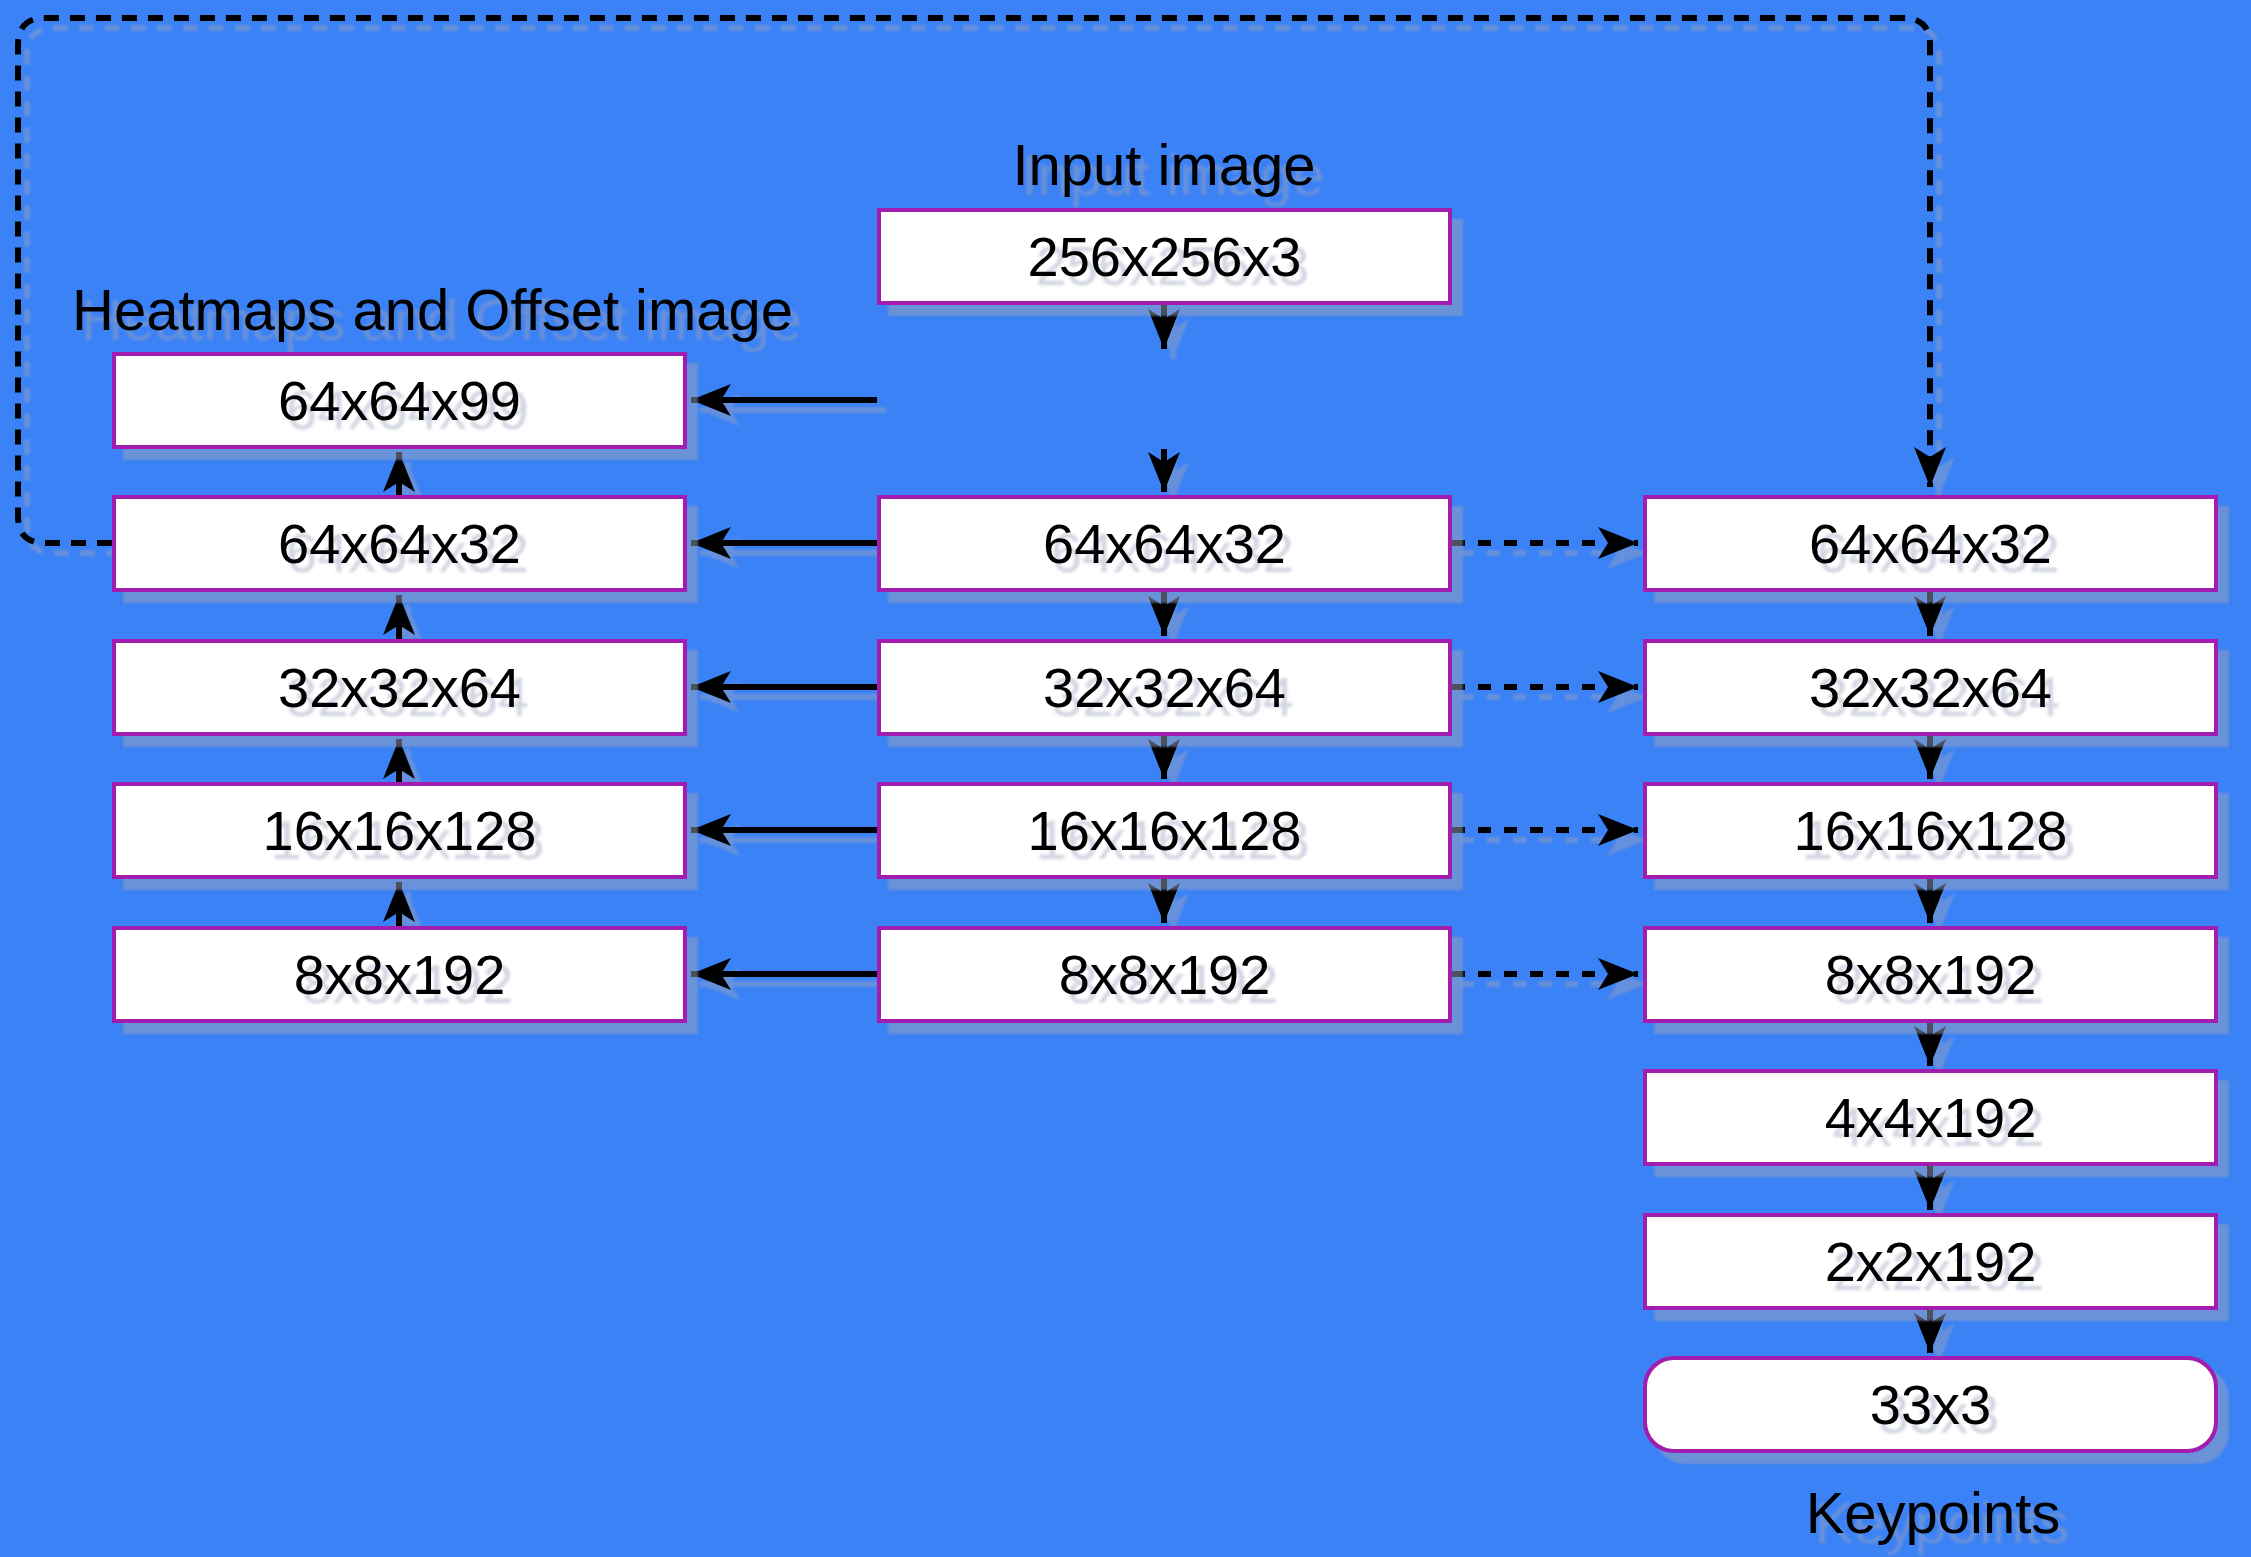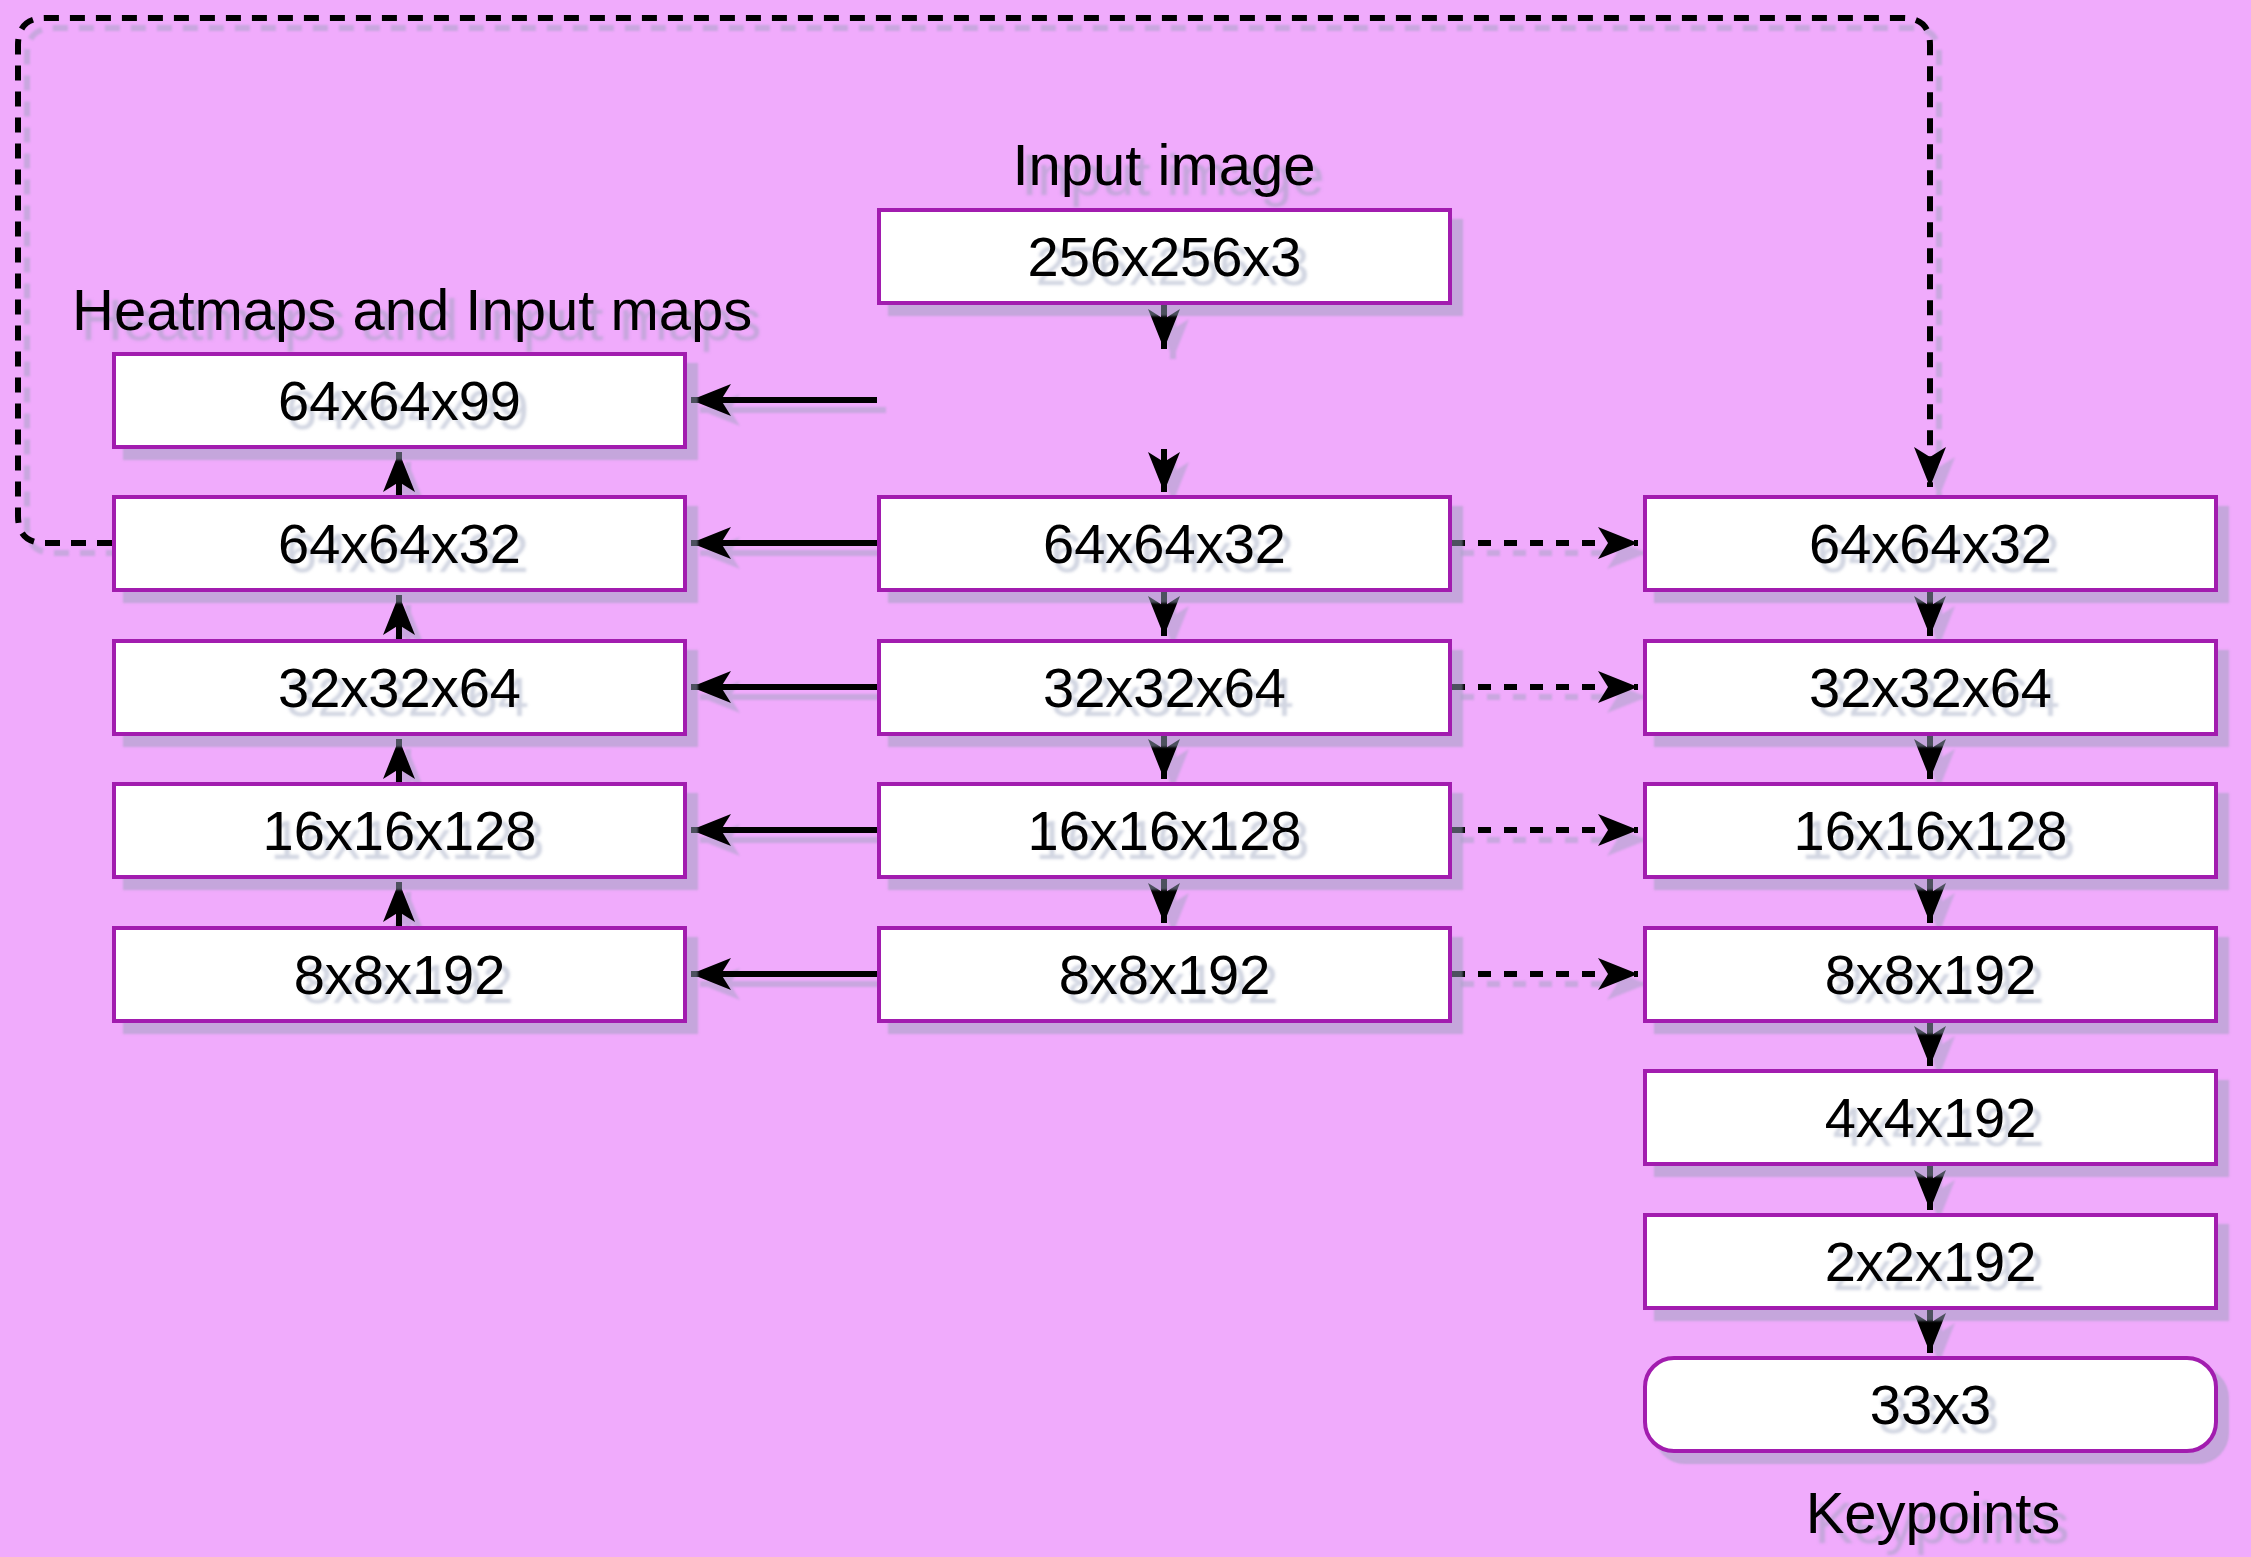--- a/index.html
+++ b/index.html
@@ -1,17 +1,17 @@
 <!DOCTYPE html>
 <html><head>
 <meta charset="utf-8">
 <style>
   html,body{margin:0;padding:0;background:#ffffff;}
   .canvas{
-    position:relative;width:2251px;height:1557px;background:#f0abfc;
+    position:relative;width:2251px;height:1557px;background:#3b82f6;
     font-family:"Liberation Sans",sans-serif;color:#000;overflow:hidden;
   }
   svg.connectors{
     position:absolute;left:0;top:0;
     filter:drop-shadow(9px 10px 1px rgba(154,162,188,0.45));
   }
   .box{
     position:absolute;width:575px;height:97px;background:#ffffff;
     border:4px solid #a21caf;box-sizing:border-box;
     display:flex;align-items:center;justify-content:center;
@@ -68,21 +68,21 @@
       <path d="M877,974 H691" marker-end="url(#ah)"></path>
 
       <path d="M1452,543 H1638" stroke-dasharray="13,13" marker-end="url(#ah)"></path>
       <path d="M1452,687 H1638" stroke-dasharray="13,13" marker-end="url(#ah)"></path>
       <path d="M1452,830 H1638" stroke-dasharray="13,13" marker-end="url(#ah)"></path>
       <path d="M1452,974 H1638" stroke-dasharray="13,13" marker-end="url(#ah)"></path>
     </g>
   </svg>
 
   <div class="cap center-x" style="left:1164px;top:133px;">Input image</div>
-  <div class="cap" style="left:72px;top:278px;">Heatmaps and Input maps</div>
+  <div class="cap" style="left:72px;top:278px;">Heatmaps and Offset image</div>
   <div class="cap center-x" style="left:1933px;top:1473px;margin-top:8px;">Keypoints</div>
 
   <div class="box col-l" style="top:352px;">64x64x99</div>
   <div class="box col-l" style="top:495px;">64x64x32</div>
   <div class="box col-l" style="top:639px;">32x32x64</div>
   <div class="box col-l" style="top:782px;">16x16x128</div>
   <div class="box col-l" style="top:926px;">8x8x192</div>
 
   <div class="box col-c" style="top:208px;">256x256x3</div>
   <div class="box col-c" style="top:495px;">64x64x32</div>

